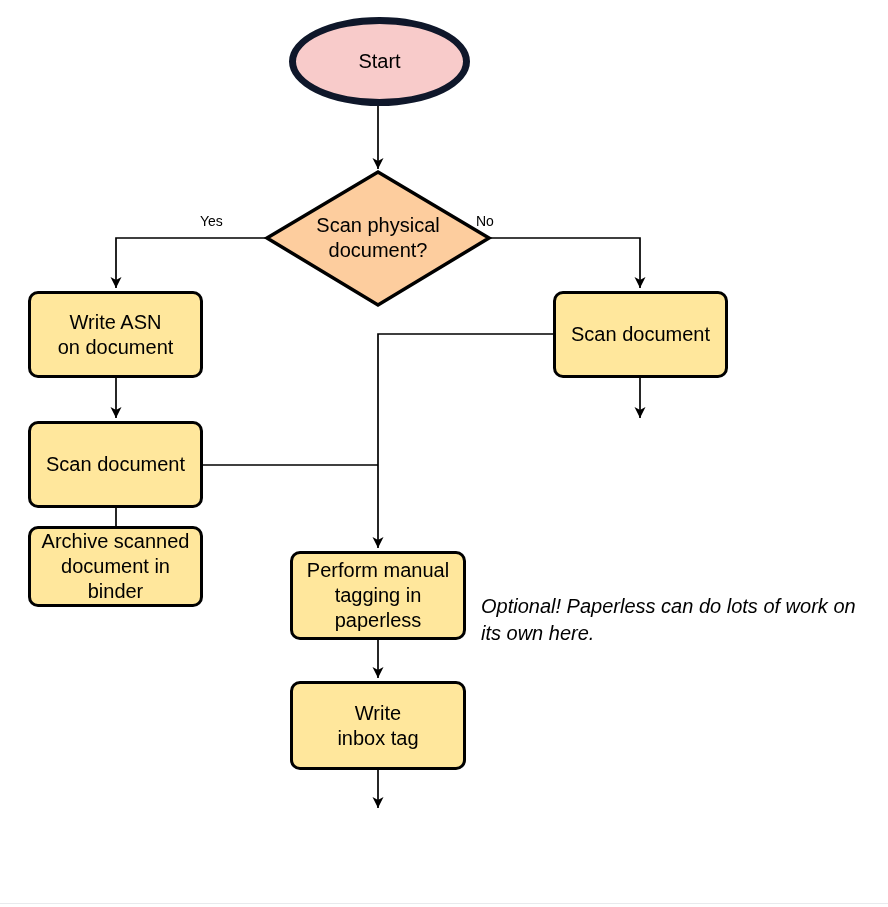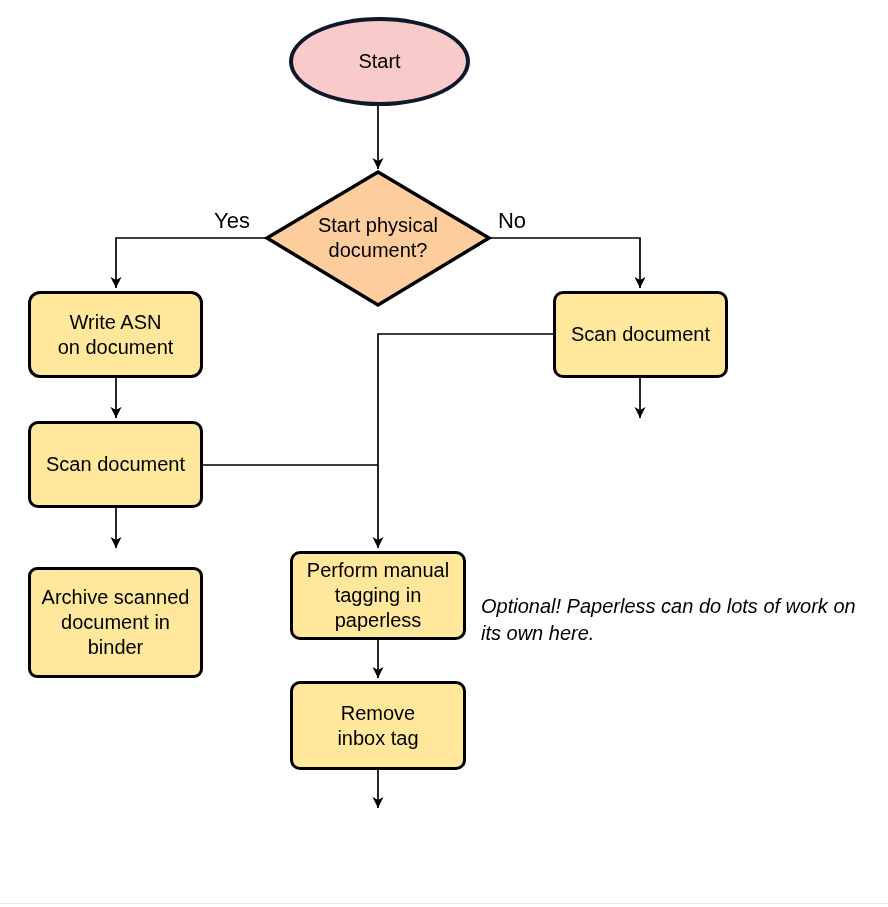--- a/index.html
+++ b/index.html
@@ -30,57 +30,57 @@
     color: #000000;
   }
   .process {
     background: #ffe79c;
     border: 3px solid #000000;
     border-radius: 10px;
     padding: 4px;
   }
   .terminal {
     background: #f8cbca;
-    border: 4px solid #0f172a;
+    border: 7px solid #0f172a;
     border-radius: 50%;
   }
   .decision-label {
     position: absolute;
     text-align: center;
     font-size: 20px;
     line-height: 25px;
     white-space: pre-line;
   }
   .edge-label {
     position: absolute;
-    text-align: right;
-    font-size: 22px;
+    text-align: left;
+    font-size: 14px;
     line-height: 22px;
   }
   .annotation {
     position: absolute;
     font-style: italic;
     font-size: 20px;
     line-height: 27px;
     white-space: pre-line;
     text-align: left;
   }
   .bottom-divider {
     position: absolute;
     left: 0; top: 903;
     top: 903px;
     width: 888px; height: 1px;
     background: #e8eaed;
   }
 
   
   #node-start     { left: 289px; top: 17px;  width: 181px; height: 89px; }
-  #node-write-asn { left: 28px;  top: 291px; width: 175px; height: 87px; border-radius: 12px; }
+  #node-write-asn { left: 28px;  top: 291px; width: 175px; height: 87px; }
   #node-scan-left { left: 28px;  top: 421px; width: 175px; height: 87px; }
-  #node-archive   { left: 28px;  top: 567px; width: 175px; height: 111px; border-radius: 9px; }
+  #node-archive   { left: 28px;  top: 526px; width: 175px; height: 81px; }
   #node-scan-right{ left: 553px; top: 291px; width: 175px; height: 87px; }
   #node-trash     { left: 553px; top: 421px; width: 175px; height: 87px; }
   #node-tagging   { left: 290px; top: 551px; width: 176px; height: 89px; }
   #node-remove    { left: 290px; top: 681px; width: 176px; height: 89px; }
   #node-end       { left: 289px; top: 812px; width: 181px; height: 88px; }
   #decision-text  { left: 268px; top: 213px; width: 220px; height: 50px; }
   #label-yes      { left: 200px; top: 210px; width: 50px; }
   #label-no       { left: 476px; top: 210px; width: 50px; }
   #annotation     { left: 481px; top: 593px; width: 410px; }
 </style>
@@ -105,21 +105,21 @@
     <path d="M116,508 L116,548" fill="none" stroke="#000000" stroke-width="1.7" marker-end="url(#arrow)"></path>
     <path d="M640,378 L640,418" fill="none" stroke="#000000" stroke-width="1.7" marker-end="url(#arrow)"></path>
     <path d="M553,334 L378,334 L378,548" fill="none" stroke="#000000" stroke-width="1.7" marker-end="url(#arrow)"></path>
     <path d="M203,465 L378,465" fill="none" stroke="#000000" stroke-width="1.7"></path>
     <path d="M378,640 L378,678" fill="none" stroke="#000000" stroke-width="1.7" marker-end="url(#arrow)"></path>
     <path d="M378,770 L378,808" fill="none" stroke="#000000" stroke-width="1.7" marker-end="url(#arrow)"></path>
   </svg>
 
   <div id="node-start" class="node terminal">Start</div>
 
-  <div id="decision-text" class="decision-label">Start physical
+  <div id="decision-text" class="decision-label">Scan physical
 document?</div>
 
   <div id="label-yes" class="edge-label">Yes</div>
 
   <div id="label-no" class="edge-label">No</div>
 
   <div id="node-write-asn" class="node process">Write ASN
 on document</div>
 
   <div id="node-scan-left" class="node process">Scan document</div>
@@ -128,21 +128,21 @@
 document in
 binder</div>
 
   <div id="node-scan-right" class="node process">Scan document</div>
 
 
   <div id="node-tagging" class="node process">Perform manual
 tagging in
 paperless</div>
 
-  <div id="node-remove" class="node process">Remove
+  <div id="node-remove" class="node process">Write
 inbox tag</div>
 
 
   <div id="annotation" class="annotation">Optional! Paperless can do lots of work on
 its own here.</div>
 
   <div class="bottom-divider"></div>
 
 </div>
 

